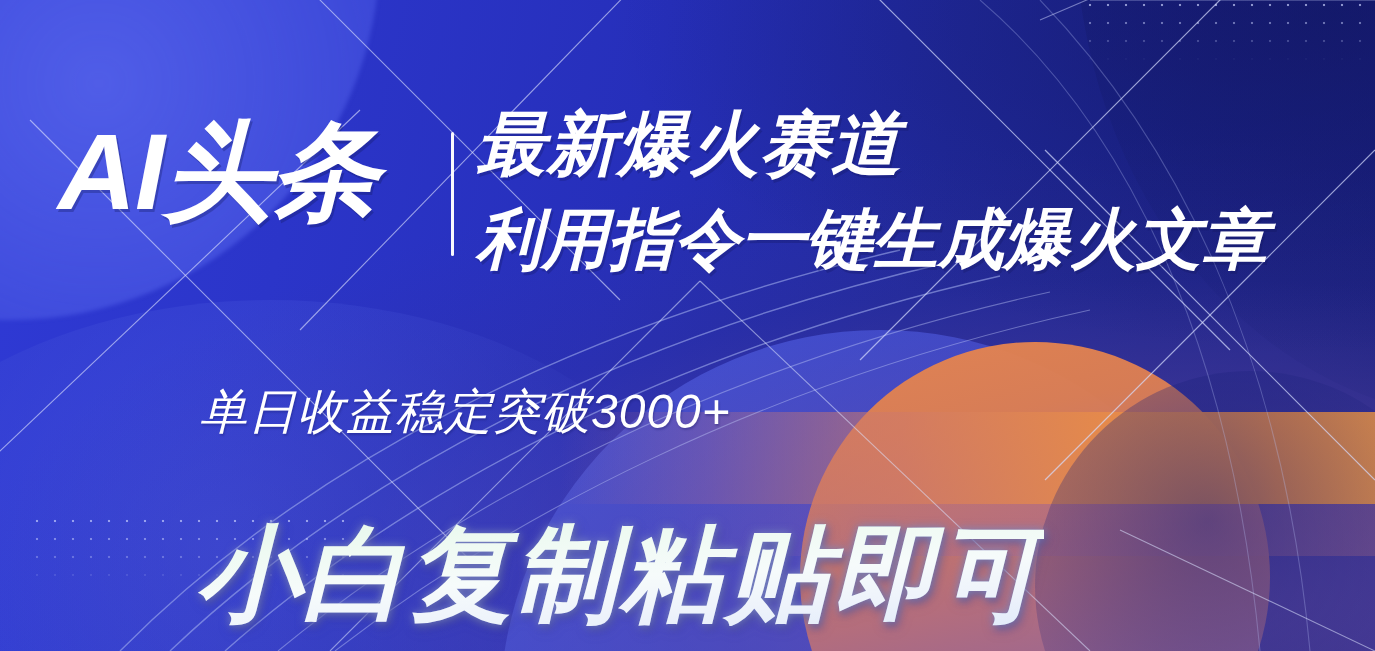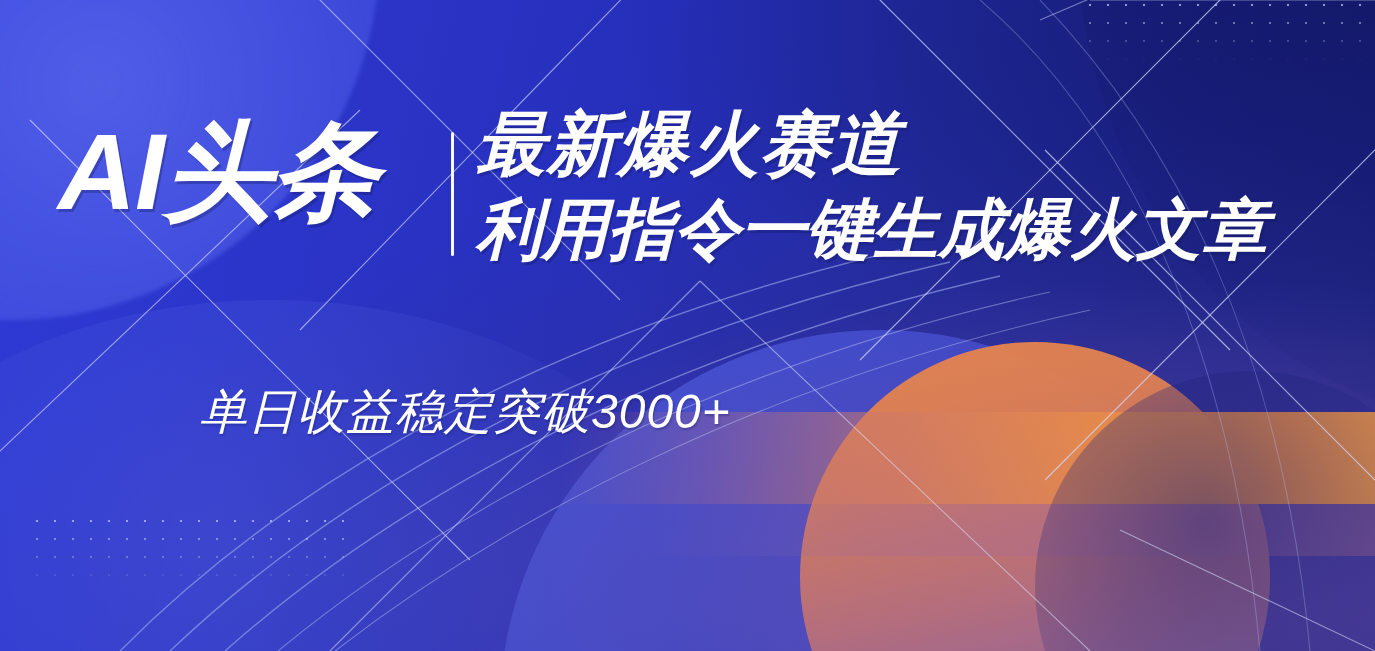--- a/index.html
+++ b/index.html
@@ -199,21 +199,21 @@
     font-size:70px;
     line-height:1.10;
     font-weight:700;
     color:#ffffff;
     letter-spacing:1px;
     text-shadow:2px 3px 0 rgba(18,22,90,.28);
   }
   .headline .h-line.l2{
     font-size:66px;
     letter-spacing:0px;
-    margin-top:10px;
+    margin-top:20px;
   }
 
   .subtitle{
     position:absolute;
     left:199px; top:388px;
     font-size:48px;
     line-height:1;
     font-weight:400;
     color:#ffffff;
     letter-spacing:1px;
@@ -315,15 +315,16 @@
 
     <div class="divider"></div>
 
     <div class="headline">
       <div class="h-line l1">最新爆火赛道</div>
       <div class="h-line l2">利用指令一键生成爆火文章</div>
     </div>
 
     <div class="subtitle">单日收益稳定突破3000+</div>
 
+    <div class="bottom-line">小白复制粘贴即可</div>
 
   </div>
 </div>
 
 </body></html>

